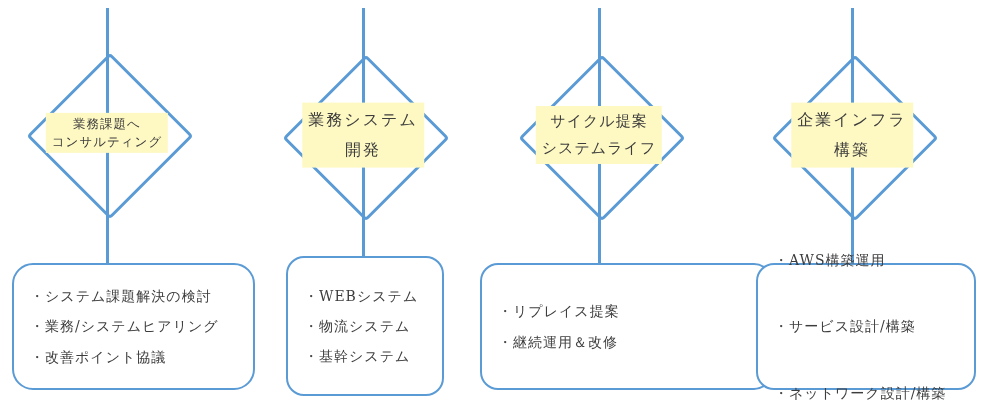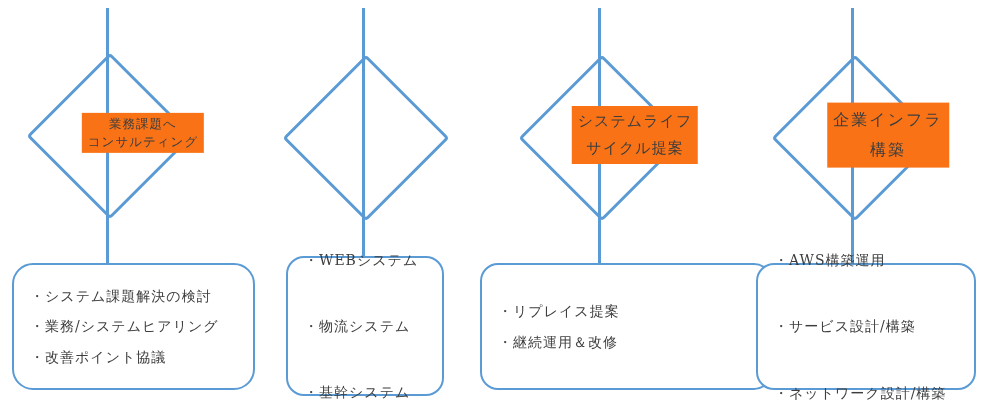--- a/index.html
+++ b/index.html
@@ -32,26 +32,25 @@
     border: 3px solid #5B9BD5;
     border-radius: 4px;
     background: transparent;
     transform: rotate(45deg);
     z-index: 2;
   }
   
   .dlabel {
     position: absolute;
     transform: translate(-50%, -50%);
-    background: #f97316;
+    background: #fef9c3;
     text-align: center;
     padding: 2px 6px;
     z-index: 3;
     white-space: nowrap;
-    margin-left: 36px;
   }
   .dlabel span { display: block; }
   .dlabel.small span {
     font-size: 12.5px;
     line-height: 1.45;
     letter-spacing: 1px;
   }
   .dlabel.large span {
     font-size: 16px;
     line-height: 1.9;
@@ -92,21 +91,21 @@
   .d2 { left: 307px; top: 79px; }
   .d3 { left: 543px; top: 79px; }
   .d4 { left: 796px; top: 79px; }
 
   .l1 { left: 107px; top: 133px; }
   .l2 { left: 363px; top: 135px; }
   .l3 { left: 599px; top: 135px; }
   .l4 { left: 852px; top: 135px; }
 
   .b1 { left: 12px;  top: 263px; width: 243px; height: 127px; border-radius: 21px; }
-  .b2 { left: 286px; top: 256px; width: 158px; height: 140px; gap: 36px; }
+  .b2 { left: 286px; top: 256px; width: 158px; height: 140px; }
   .b3 { left: 480px; top: 263px; width: 292px; height: 127px; }
   .b4 { left: 756px; top: 263px; width: 220px; height: 127px; gap: 36px; }
 </style>
 </head>
 <body>
 
 <div class="canvas">
 
   <div class="vline vl1"></div>
   <div class="diamond d1"></div>
@@ -115,31 +114,35 @@
     <span>コンサルティング</span>
   </div>
   <div class="box b1">
     <span>・システム課題解決の検討</span>
     <span>・業務/システムヒアリング</span>
     <span>・改善ポイント協議</span>
   </div>
 
   <div class="vline vl2"></div>
   <div class="diamond d2"></div>
+  <div class="dlabel large l2">
+    <span>業務システム</span>
+    <span>開発</span>
+  </div>
   <div class="box b2">
     <span>・WEBシステム</span>
     <span>・物流システム</span>
     <span>・基幹システム</span>
   </div>
 
   <div class="vline vl3"></div>
   <div class="diamond d3"></div>
   <div class="dlabel medium l3">
+    <span>サイクル提案</span>
     <span>システムライフ</span>
-    <span>サイクル提案</span>
   </div>
   <div class="box b3">
     <span>・リプレイス提案</span>
     <span>・継続運用＆改修</span>
   </div>
 
   <div class="vline vl4"></div>
   <div class="diamond d4"></div>
   <div class="dlabel large l4">
     <span>企業インフラ</span>

